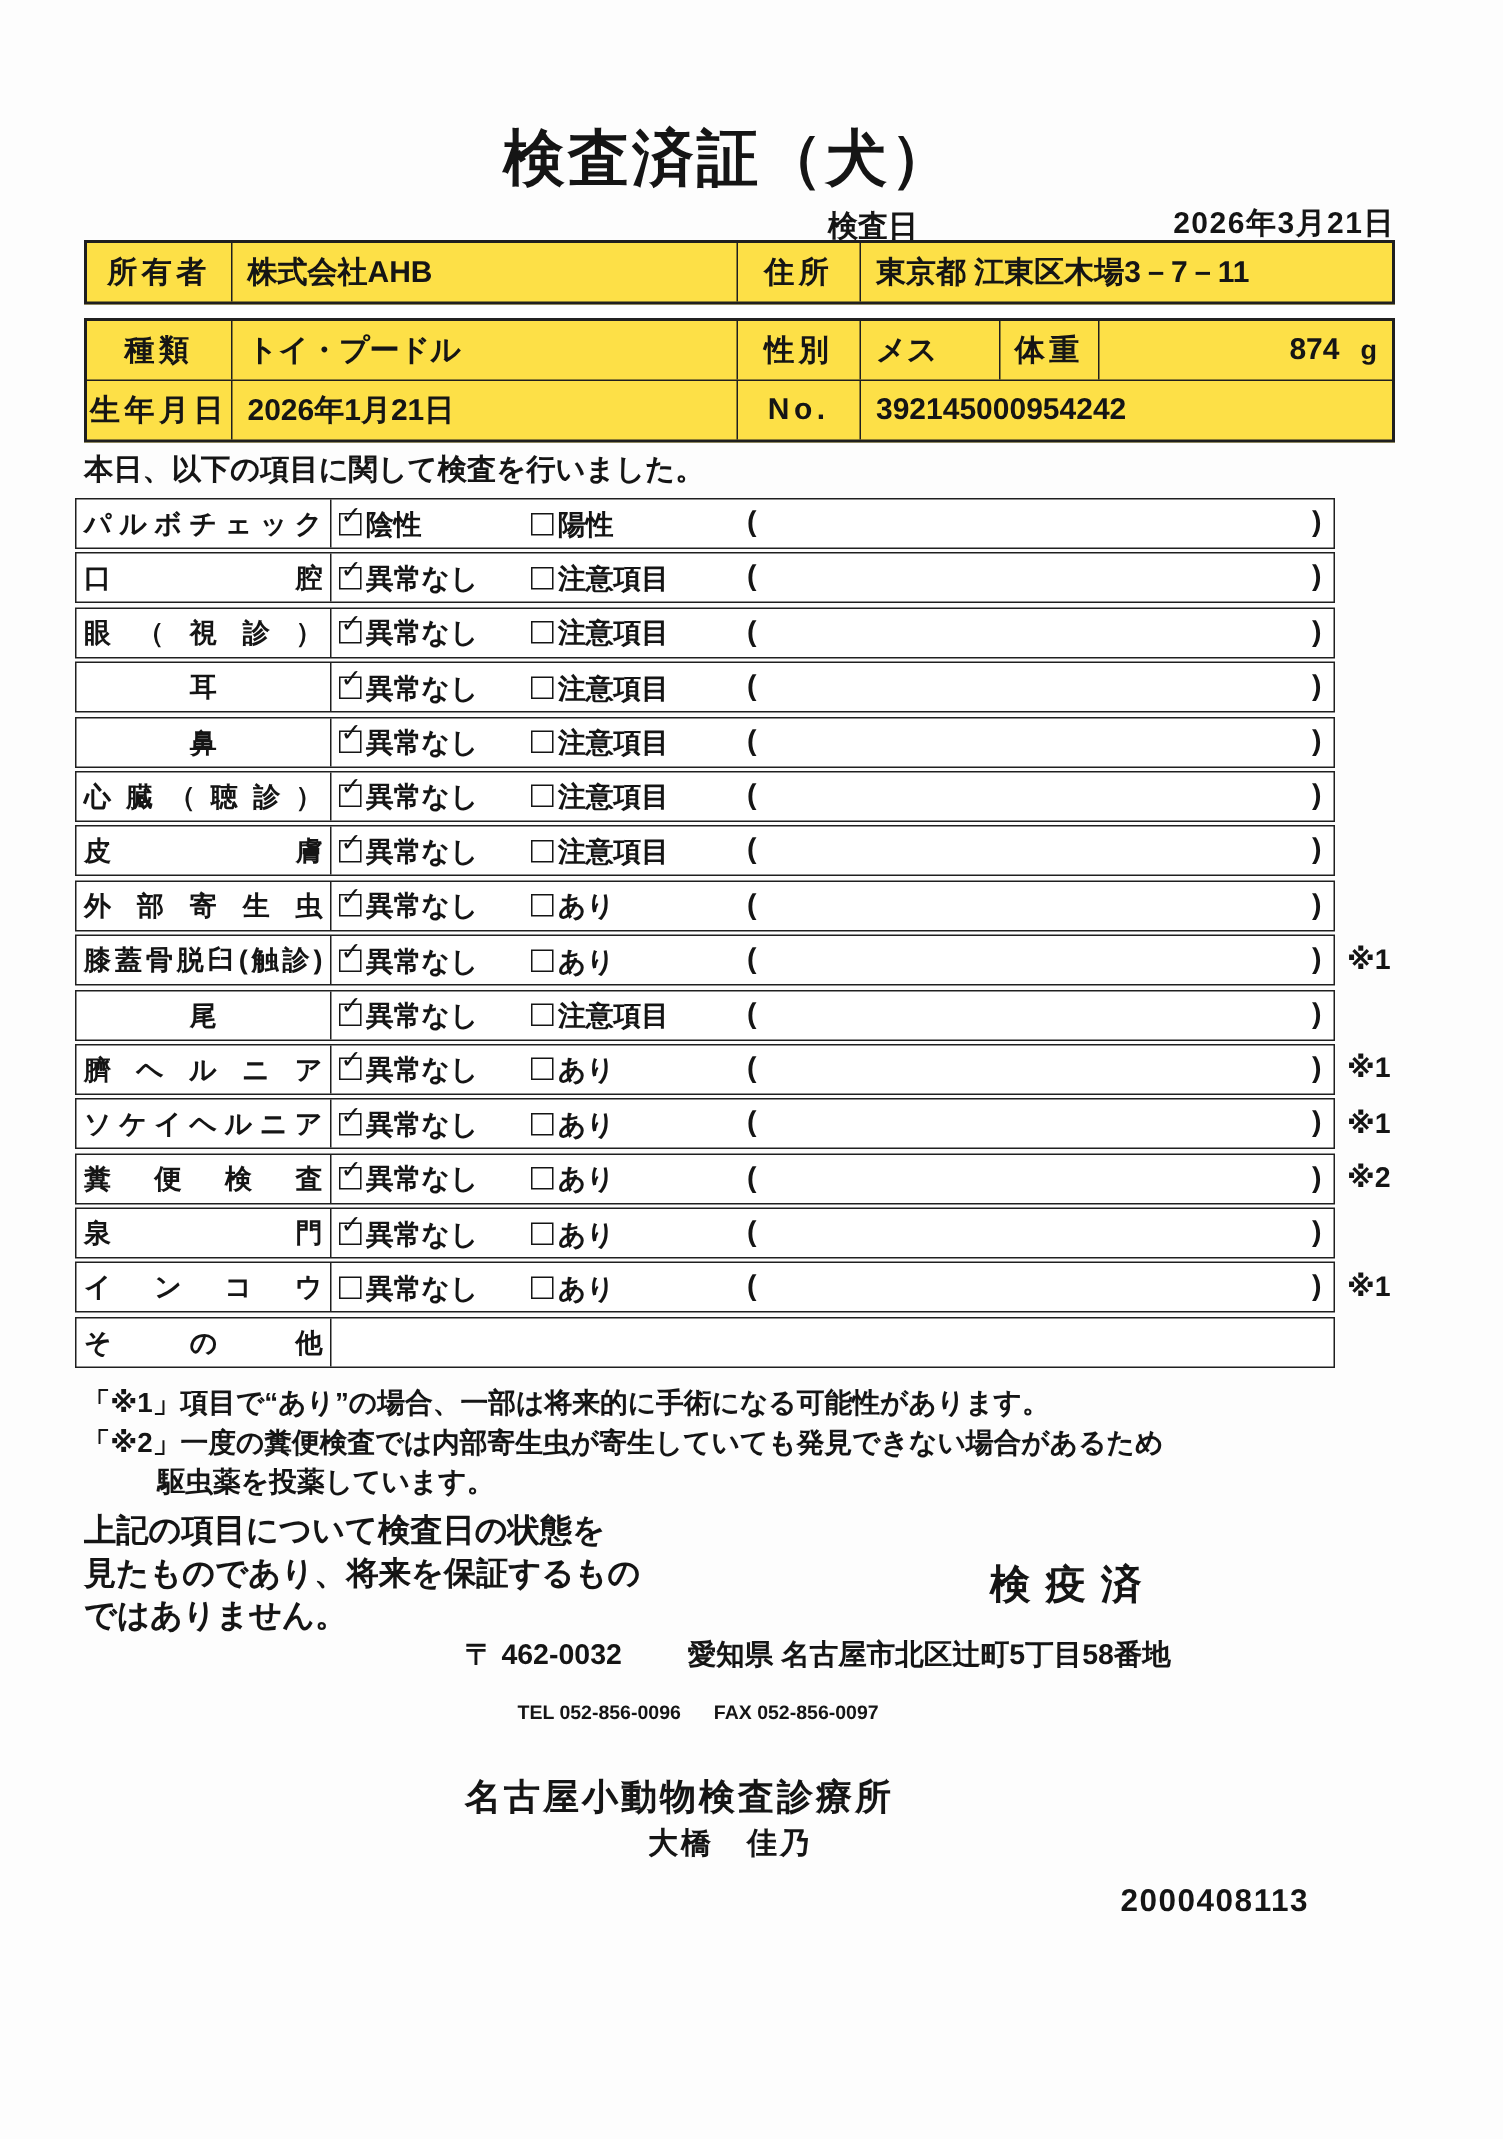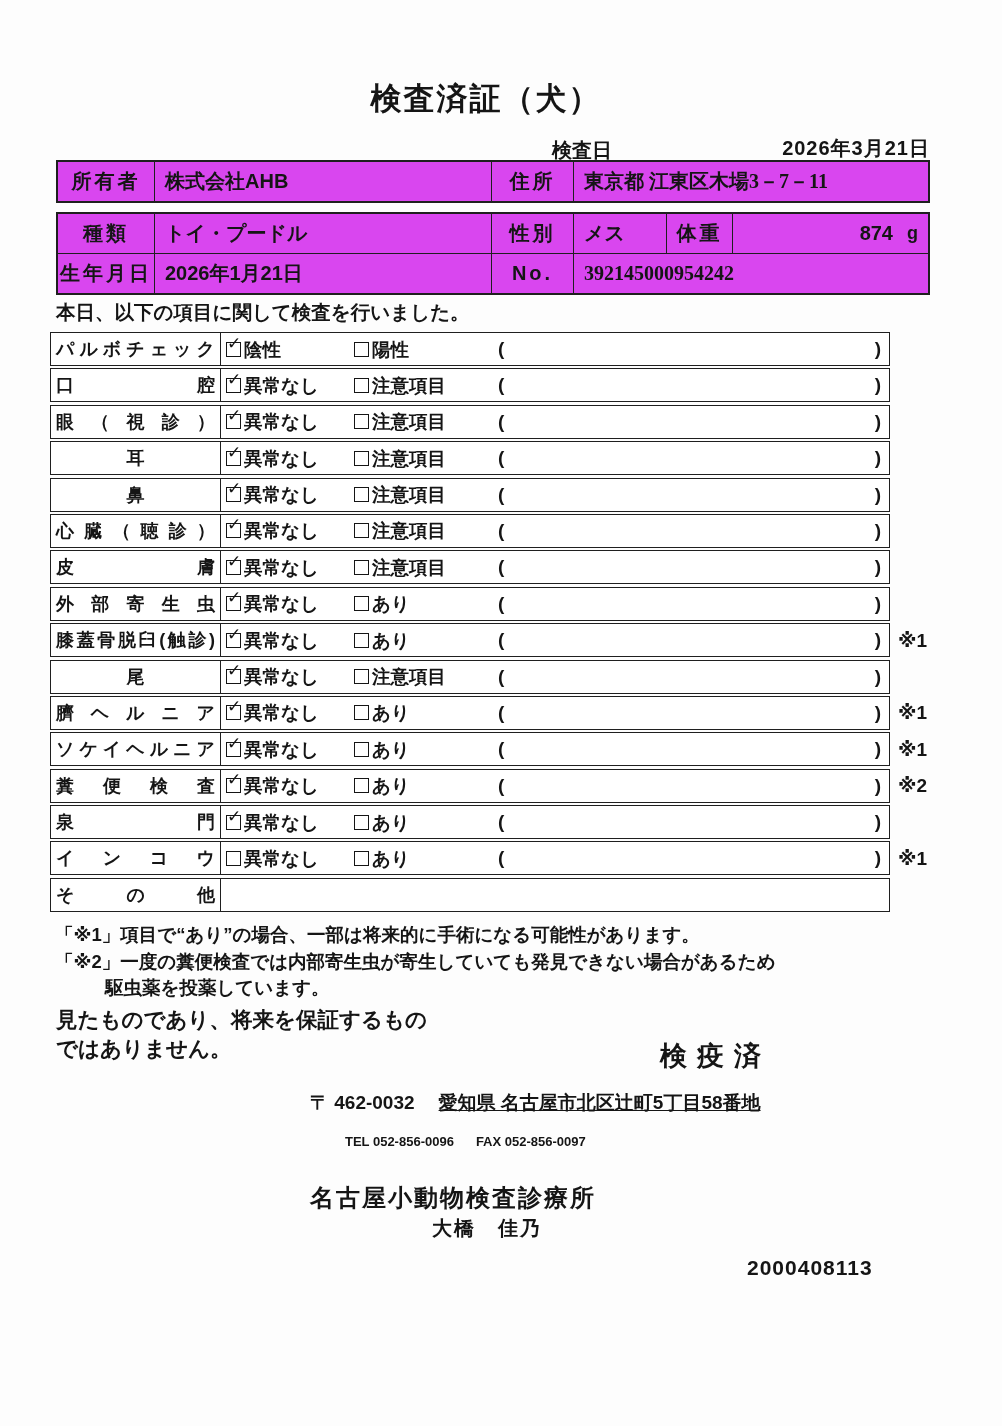--- a/index.html
+++ b/index.html
@@ -3,41 +3,41 @@
 <meta charset="utf-8">
 <style>
   html,body{margin:0;padding:0;}
   body{
     width:1002px;height:1426px;background:#fdfdfd;color:#151515;
     font-family:"Liberation Sans","DejaVu Sans",sans-serif;
     font-weight:bold;position:relative;overflow:hidden;
   }
   .abs{position:absolute;}
   
-  .title{top:78px;left:0;right:30px;text-align:center;font-size:31px;letter-spacing:2px;}
+  .title{top:78px;left:0;right:30px;text-align:center;font-size:41px;letter-spacing:2px;}
   .date-label{top:137px;left:552px;font-size:20px;}
   .date-value{top:135px;right:72px;font-size:20px;letter-spacing:1px;}
   
-  .htable{left:56px;width:874px;border:2px solid #1f1f1f;box-sizing:border-box;background:#d946ef;}
+  .htable{left:56px;width:874px;border:2px solid #1f1f1f;box-sizing:border-box;background:#fde047;}
   .owner-table{top:160px;}
   .info-table{top:212px;}
   .t-row{display:flex;height:39px;align-items:stretch;}
   .t-row + .t-row{border-top:1.6px solid #1f1f1f;}
   .cell{display:flex;align-items:center;box-sizing:border-box;font-size:20px;overflow:hidden;white-space:nowrap;}
   .cell.lbl{justify-content:center;letter-spacing:3px;}
   .cell.val{padding-left:10px;}
   .bR{border-right:1.6px solid #1f1f1f;}
   .w-lbl{width:97px;}
   .w-val{width:337px;}
   .w-lbl2{width:82px;}
   .w-sex{width:93px;}
   .w-wlbl{width:66px;}
   .weight-cell{flex:1;justify-content:flex-end;padding-right:10px;}
   .weight-cell .unit{margin-left:14px;font-size:18px;}
-  .flex1{flex:1;font-family:Liberation Serif, serif;}
+  .flex1{flex:1;}
   
   .intro{top:299px;left:56px;font-size:19.5px;}
   
   .exam-table{top:332px;left:50px;width:950px;}
   .exam-row{display:flex;align-items:stretch;height:34px;margin-bottom:2.4px;}
   .row-box{width:840px;border:1.6px solid #1f1f1f;box-sizing:border-box;display:flex;background:#fff;}
   .row-label{width:170px;border-right:1.6px solid #1f1f1f;box-sizing:border-box;
              padding:0 5px;font-size:18px;overflow:hidden;}
   .justify-chars{display:flex;justify-content:space-between;align-items:center;}
   .justify-chars span{flex:none;}
@@ -49,21 +49,21 @@
   .cb{width:13px;height:13px;border:1.7px solid #151515;margin-right:3px;position:relative;flex:none;background:#fff;}
   .cb .mark{position:absolute;left:0px;top:-8px;font-size:17px;font-weight:bold;line-height:1;}
   .paren-area{flex:1;display:flex;justify-content:space-between;align-items:center;padding-right:8px;font-size:19px;}
   .remark{width:44px;margin-left:8px;display:flex;align-items:center;font-size:19px;letter-spacing:0;}
   
   .notes{top:922px;left:55px;font-size:18.5px;line-height:26.5px;}
   .notes .indent{padding-left:50px;}
   .disclaimer{top:1006px;left:56px;font-size:21.5px;line-height:28.5px;}
   .stamp{top:1038px;left:660px;font-size:27px;letter-spacing:10px;}
   .postal-line{top:1090px;left:310px;font-size:19px;}
-  .postal-line .gap{margin-left:24px;text-decoration:underline;}
+  .postal-line .gap{margin-left:44px;}
   .tel-line{top:1134px;left:345px;font-size:13px;}
   .tel-line .gap{margin-left:22px;}
   .clinic-name{top:1182px;left:310px;font-size:24px;letter-spacing:2px;}
   .vet-name{top:1215px;left:432px;font-size:20px;letter-spacing:2px;}
   .serial{top:1256px;left:747px;font-size:21px;letter-spacing:1px;}
 </style>
 </head>
 <body>
 
 <div class="abs title">検査済証（犬）</div>
@@ -584,20 +584,21 @@
 
 </div>
 
 <div class="abs notes">
   <div>「※1」項目で“あり”の場合、一部は将来的に手術になる可能性があります。</div>
   <div>「※2」一度の糞便検査では内部寄生虫が寄生していても発見できない場合があるため</div>
   <div class="indent">駆虫薬を投薬しています。</div>
 </div>
 
 <div class="abs disclaimer">
+  <div>上記の項目について検査日の状態を</div>
   <div>見たものであり、将来を保証するもの</div>
   <div>ではありません。</div>
 </div>
 
 <div class="abs stamp">検疫済</div>
 
 <div class="abs postal-line">
   <span>〒 462-0032</span><span class="gap">愛知県 名古屋市北区辻町5丁目58番地</span>
 </div>
 

